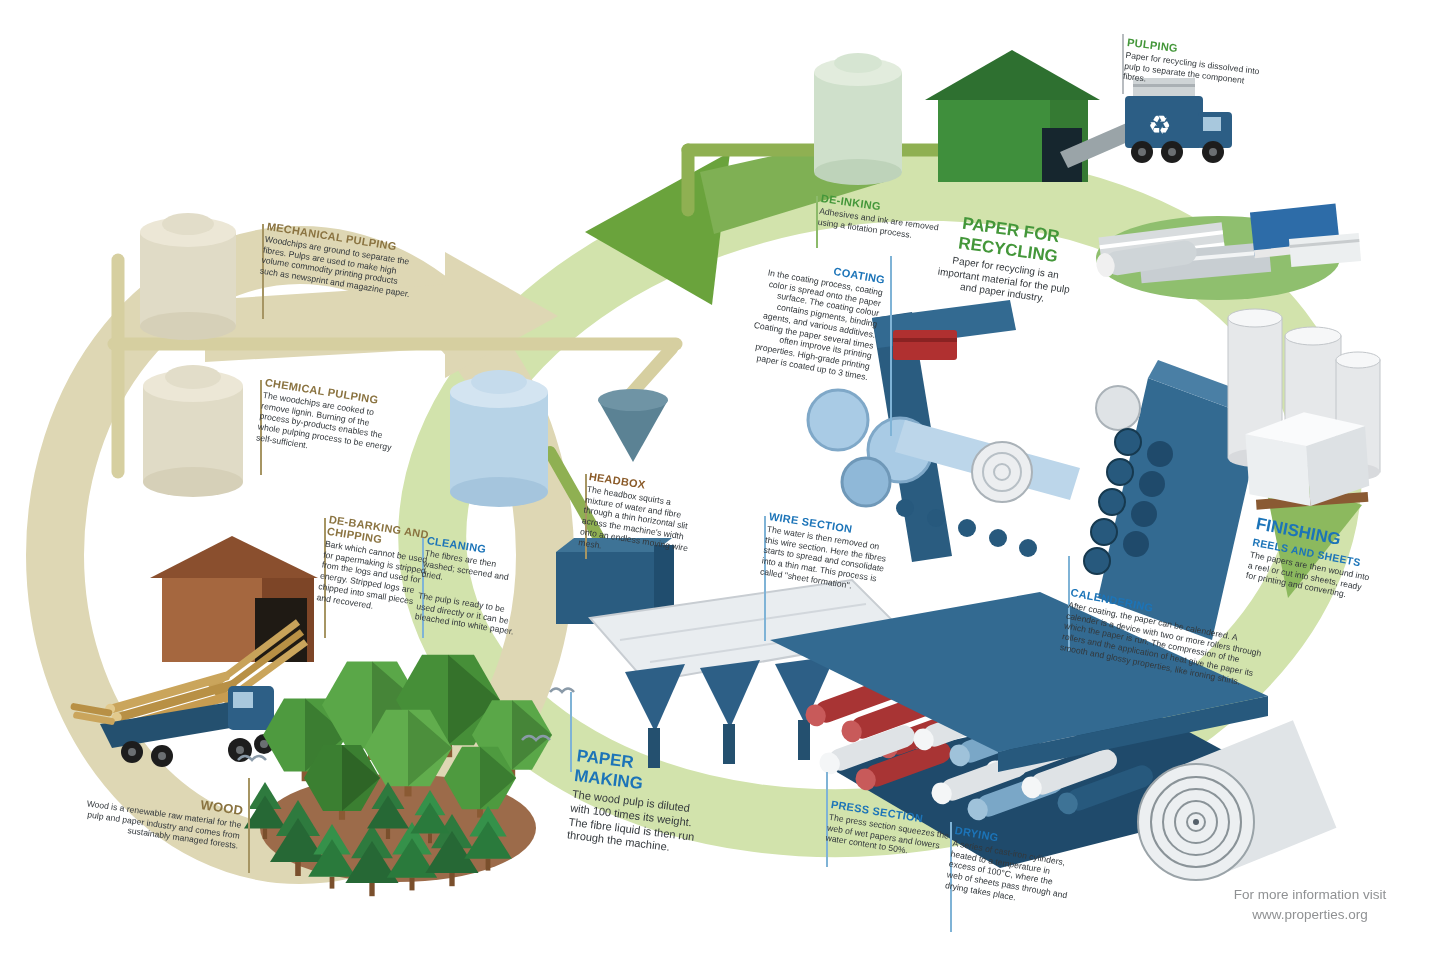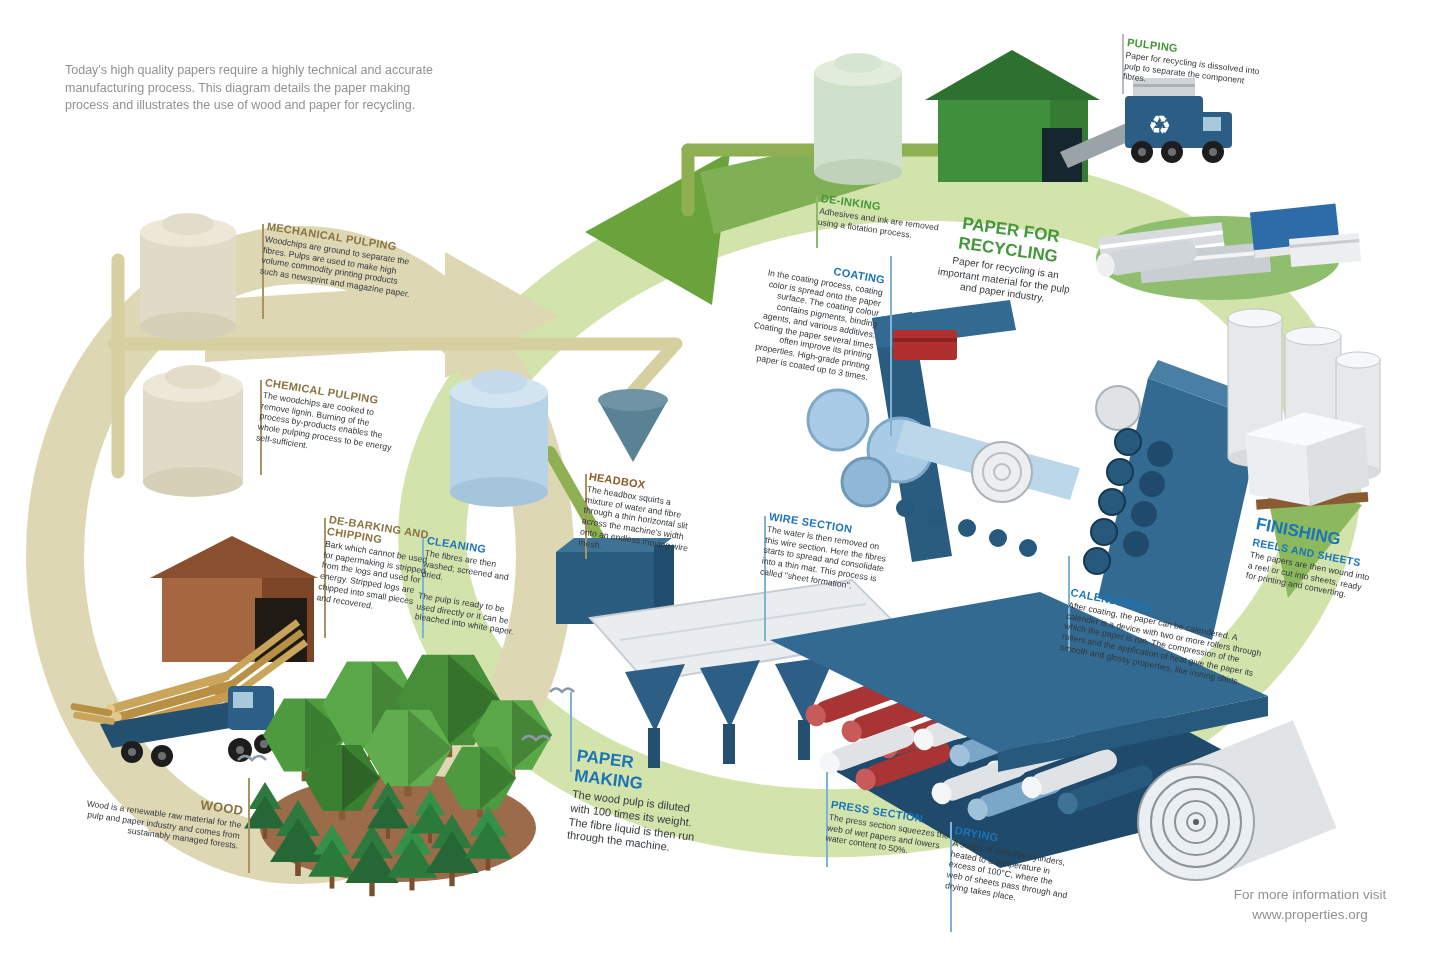--- a/index.html
+++ b/index.html
@@ -418,21 +418,20 @@
   <div class="ll ll-blue" style="left:890px;top:256px;height:180px"></div>
   <div class="ll ll-green" style="left:816px;top:196px;height:52px"></div>
   <div class="ll ll-gray" style="left:1122px;top:34px;height:60px"></div>
   <div class="ll ll-blue" style="left:764px;top:516px;height:125px"></div>
   <div class="ll ll-blue" style="left:826px;top:772px;height:95px"></div>
   <div class="ll ll-blue" style="left:950px;top:822px;height:110px"></div>
   <div class="ll ll-blue" style="left:1068px;top:556px;height:95px"></div>
   <div class="ll ll-blue" style="left:570px;top:692px;height:80px"></div>
 
   <div class="title-block">
-    <div class="intro">Today's high quality papers require a highly technical and accurate manufacturing process. This diagram details the paper making process and illustrates the use of wood and paper for recycling.</div>
   </div>
 
   <div class="callout c-wood" style="left:268px;top:220px;width:152px;transform:rotate(9deg)">
     <h3>MECHANICAL PULPING</h3>
     <p>Woodchips are ground to separate the fibres. Pulps are used to make high volume commodity printing products such as newsprint and magazine paper.</p>
   </div>
 
   <div class="callout c-wood" style="left:266px;top:376px;width:140px;transform:rotate(9deg)">
     <h3>CHEMICAL PULPING</h3>
     <p>The woodchips are cooked to remove lignin. Burning of the process by-products enables the whole pulping process to be energy self-sufficient.</p>

